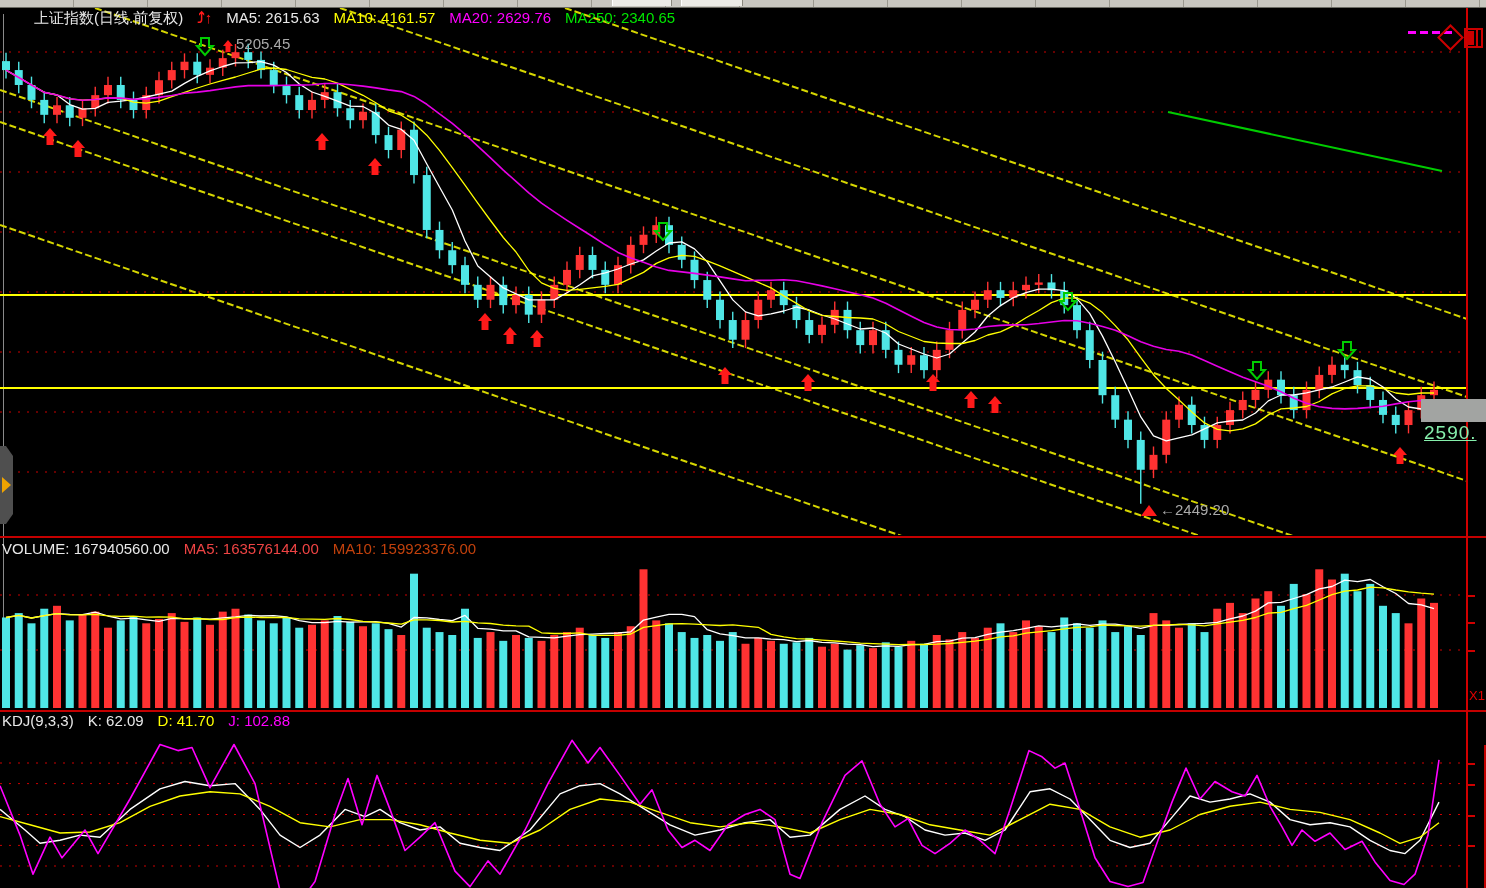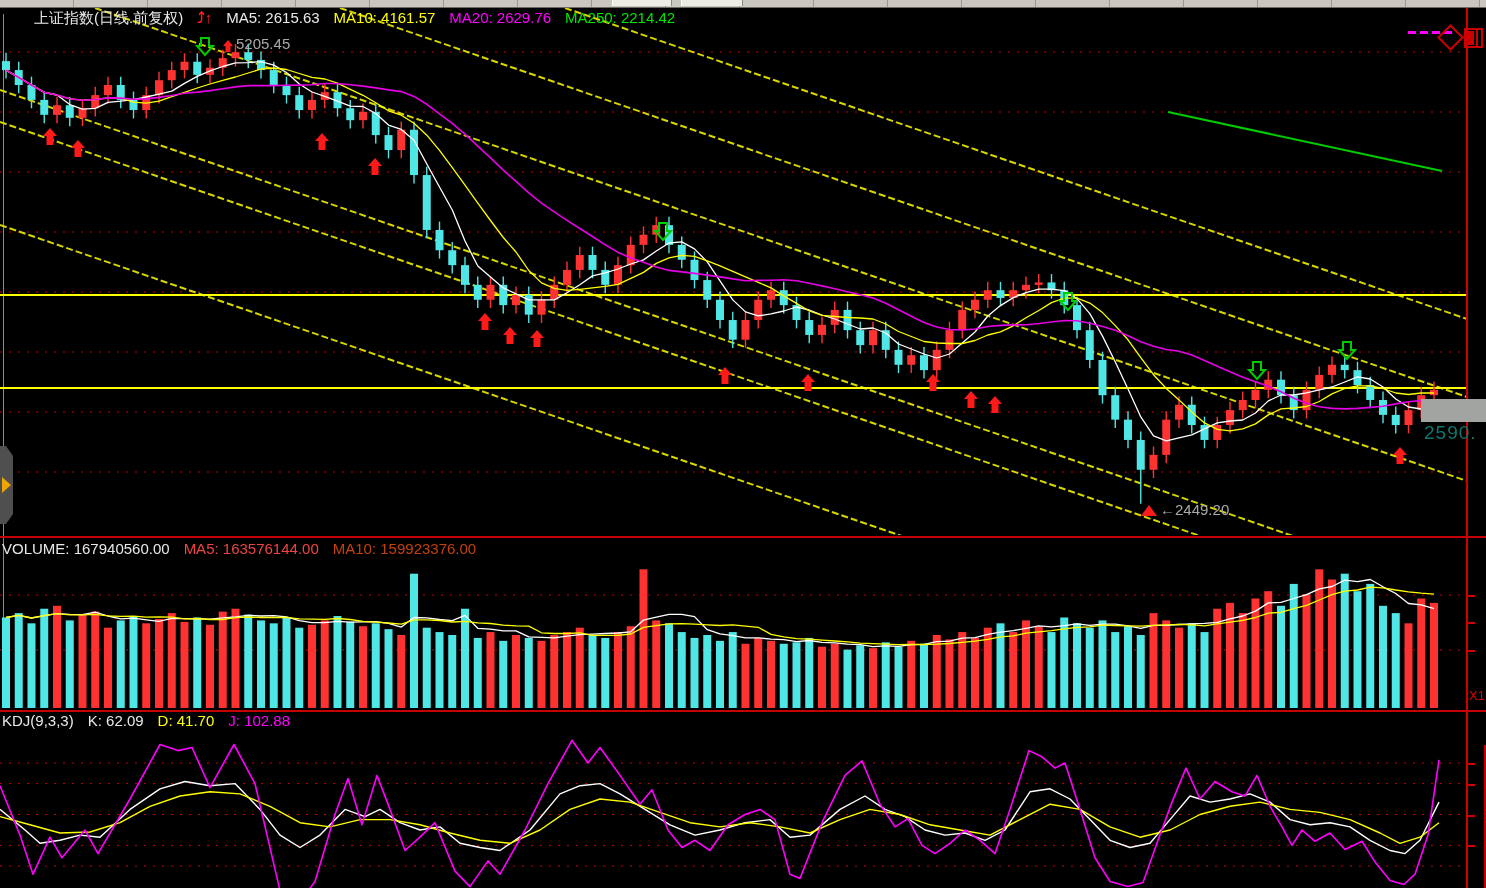--- a/index.html
+++ b/index.html
@@ -16,21 +16,21 @@
   .hdr span{display:inline-block;}
   
   .sep{position:absolute;left:0;width:1486px;height:2px;background:#c40000;z-index:5;}
   #right-axis{position:absolute;width:2px;background:#d00000;z-index:5;}
   #right-axis2{position:absolute;width:2px;background:#c40000;z-index:5;}
   .tick{position:absolute;height:2px;width:7px;background:#d00000;z-index:5;}
   #left-border{position:absolute;width:1px;background:#8a8a8a;z-index:2;}
   
   .anno{position:absolute;color:#a9a9a9;font-size:15px;z-index:7;white-space:nowrap;}
   #last-tag-box{position:absolute;background:#a2a4a2;z-index:6;}
-  #last-tag-text{position:absolute;color:#0f766e;font-size:19px;z-index:7;letter-spacing:1px;}
+  #last-tag-text{position:absolute;color:#86efac;font-size:19px;z-index:7;letter-spacing:1px;text-decoration:underline;}
   #trough-tri{position:absolute;width:0;height:0;border-left:8px solid transparent;
     border-right:8px solid transparent;border-bottom:11px solid #ff1a1a;z-index:7;}
   
   #diamond-icon{position:absolute;width:15px;height:15px;border:2px solid #cc0000;transform:rotate(45deg);z-index:7;}
   #window-icon{position:absolute;width:15px;height:16px;border:2px solid #cc0000;z-index:7;}
   #window-icon .cell{position:absolute;left:1px;top:1px;width:7px;height:14px;background:#cc0000;}
   #window-icon .div{position:absolute;left:10px;top:0;width:2px;height:16px;background:#cc0000;}
   .mag-dash{position:absolute;height:3px;width:8px;background:#ff00ff;z-index:7;}
   
   #left-handle{position:absolute;left:0;top:446px;width:13px;height:78px;background:#4f4f4f;
@@ -459,21 +459,21 @@
         <polyline points="0.0,785.7 20.0,835.1 33.0,874.2 50.0,837.2 62.0,857.8 85.0,830.0 98.0,853.6 130.0,799.0 160.0,744.5 178.0,750.6 192.0,747.5 210.0,787.7 234.0,744.5 255.0,783.6 281.0,894.8 300.0,902.0 315.0,881.5 335.0,814.5 348.0,778.5 362.0,824.8 377.0,775.4 390.0,809.4 405.0,850.5 420.0,837.2 435.0,822.7 455.0,871.1 470.0,886.6 488.0,860.9 500.0,874.2 525.0,830.0 548.0,783.6 572.0,740.3 588.0,763.0 600.0,747.5 620.0,775.4 640.0,804.2 652.0,789.8 668.0,830.0 682.0,847.5 695.0,840.3 710.0,850.5 728.0,824.8 745.0,814.5 760.0,809.4 775.0,819.6 790.0,874.2 800.0,878.4 822.0,822.7 845.0,775.4 862.0,760.9 880.0,804.2 895.0,826.9 908.0,818.6 922.0,845.4 935.0,853.6 950.0,843.3 965.0,830.0 980.0,840.3 995.0,853.6 1010.0,809.4 1029.0,750.6 1042.0,756.8 1055.0,768.1 1065.0,763.0 1080.0,809.4 1095.0,857.8 1110.0,881.5 1128.0,886.6 1143.0,882.5 1158.0,840.3 1172.0,802.1 1186.0,768.1 1200.0,799.0 1215.0,781.5 1232.0,791.8 1245.0,796.0 1257.0,775.4 1270.0,806.3 1282.0,826.9 1292.0,845.4 1302.0,830.0 1315.0,841.3 1330.0,833.0 1345.0,849.5 1362.0,841.3 1375.0,861.9 1390.0,880.4 1404.0,884.5 1415.0,874.2 1428.0,835.1 1439.0,759.9" fill="none" stroke="#ff00ff" stroke-width="1.6" stroke-linejoin="round"></polyline>
       </g>
     </svg>
 
   <div class="hdr" style="left:2px;top:9px;margin-left:32px;">
     <span style="color:#e8e8e8;">上证指数(日线.前复权)</span>
     <span style="color:#ff1a1a;font-weight:bold;">⤴︎↑</span>
     <span style="color: rgb(232, 232, 232);">MA5: 2615.63</span>
     <span style="color: rgb(255, 255, 0);">MA10: 4161.57</span>
     <span style="color: rgb(255, 0, 255);">MA20: 2629.76</span>
-    <span style="color: rgb(0, 230, 0);">MA250: 2214.42</span>
+    <span style="color: rgb(0, 230, 0);">MA250: 2340.65</span>
   </div>
 
   <div class="anno" style="left:236px;top:35px;">5205.45</div>
   <div class="anno" style="left:1160px;top:501px;">←2449.20</div>
   <div id="trough-tri" style="left:1141px;top:505px;"></div>
   <div id="last-tag-box" style="left:1421px;top:399px;width:65px;height:23px;"></div>
   <div id="last-tag-text" style="left:1424px;top:422px;">2590.</div>
 
   <div class="mag-dash" style="left:1408px;top:31px;"></div>
   <div class="mag-dash" style="left:1420px;top:31px;"></div>

